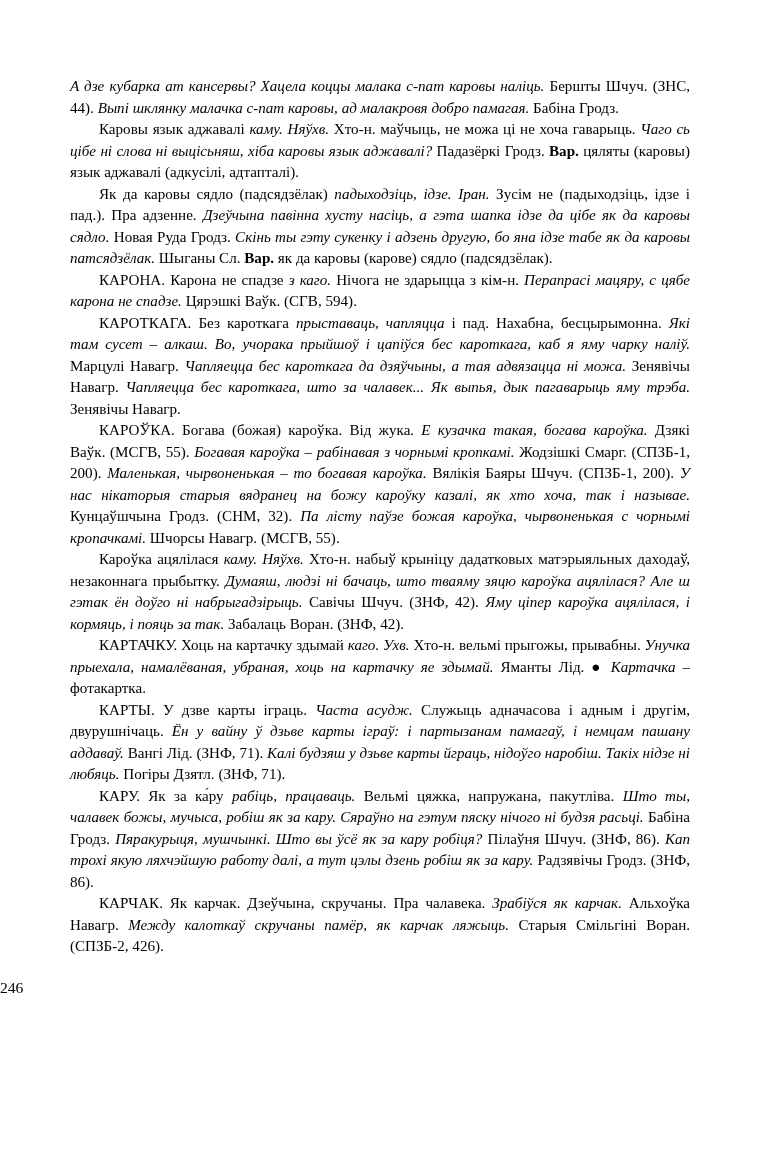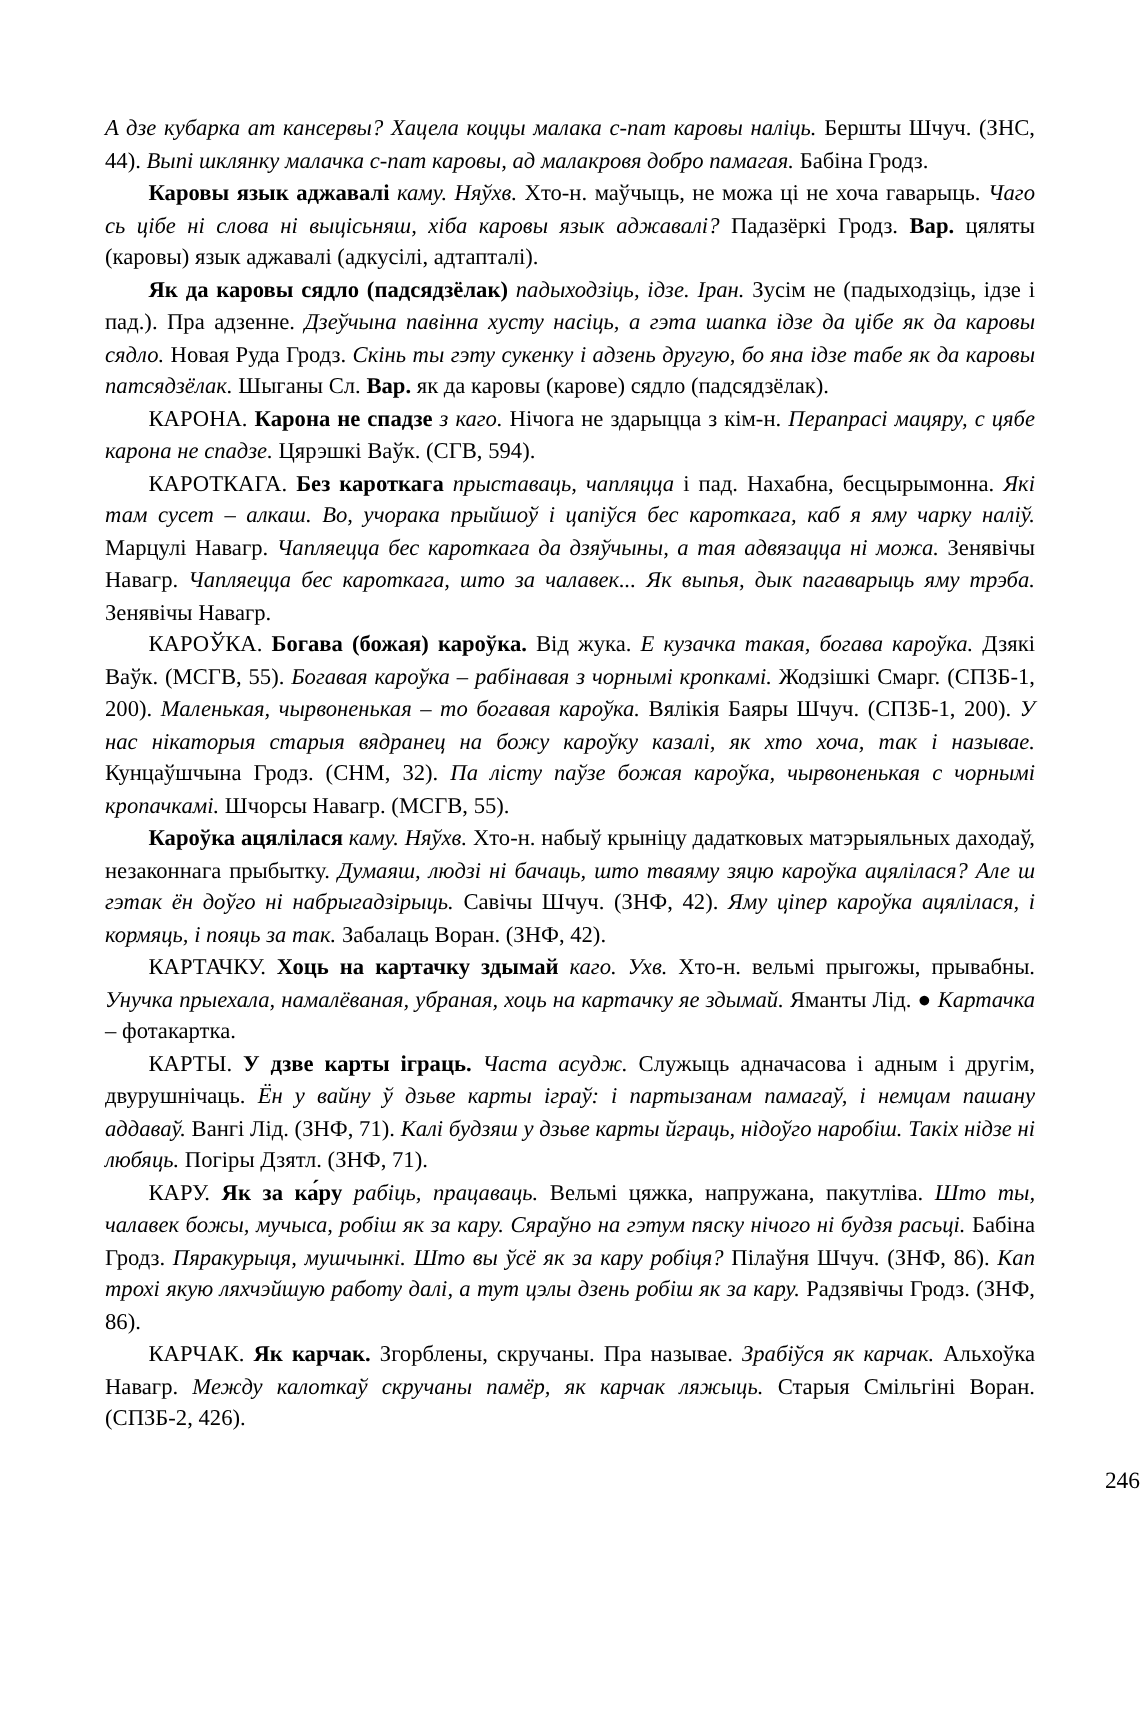--- a/index.html
+++ b/index.html
@@ -35,29 +35,29 @@
     padding: 0;
     text-indent: 0;
   }
   .body-text p.entry {
     text-indent: 29px;
   }
   .body-text p.cont {
     text-indent: 0;
   }
   i, .it { font-style: italic; }
-  b, .bd { font-weight: bold; font-style: normal; }
+  b, .bd { font-weight: normal; font-style: normal; }
   .bi { font-weight: bold; }
   .hw { font-style: normal; font-weight: normal; }
   .pagenum {
     position: absolute;
     left: 0;
     right: 0;
     top: 978px;
-    text-align: right;
+    text-align: left;
     font-size: 15.6px;
     line-height: 20px;
     font-family: "Liberation Serif", "DejaVu Serif", serif;
   }
 </style>
 </head>
 <body>
 
 <div class="page">
 
@@ -65,18 +65,18 @@
       <p class="cont"><span class="it">A дзе кубарка ат кансервы? Хацела коццы малака с-пат каровы наліць.</span><span class="hw"> Бершты Шчуч. (ЗНС, 44). </span><span class="it">Выпі шклянку малачка с-пат каровы, ад малакровя добро памагая.</span><span class="hw"> Бабіна Гродз.</span></p>
       <p class="entry"><span class="bd">Каровы язык аджавалі</span><span class="it"> каму. Няўхв.</span><span class="hw"> Хто-н. маўчыць, не можа ці не хоча гаварыць. </span><span class="it">Чаго сь цібе ні слова ні выцісьняш, хіба каровы язык аджавалі?</span><span class="hw"> Падазёркі Гродз. </span><span class="bi">Вар.</span><span class="hw"> цяляты (каровы) язык аджавалі (адкусілі, адтапталі).</span></p>
       <p class="entry"><span class="bd">Як да каровы сядло (падсядзёлак)</span><span class="it"> падыходзіць, ідзе. Іран.</span><span class="hw"> Зусім не (падыходзіць, ідзе і пад.). Пра адзенне. </span><span class="it">Дзеўчына павінна хусту насіць, а гэта шапка ідзе да цібе як да каровы сядло.</span><span class="hw"> Новая Руда Гродз. </span><span class="it">Скінь ты гэту сукенку і адзень другую, бо яна ідзе табе як да каровы патсядзёлак.</span><span class="hw"> Шыганы Сл. </span><span class="bi">Вар.</span><span class="hw"> як да каровы (карове) сядло (падсядзёлак).</span></p>
       <p class="entry"><span class="hw">КАРОНА. </span><span class="bd">Карона не спадзе</span><span class="it"> з каго.</span><span class="hw"> Нічога не здарыцца з кім-н. </span><span class="it">Перапрасі мацяру, с цябе карона не спадзе.</span><span class="hw"> Цярэшкі Ваўк. (СГВ, 594).</span></p>
       <p class="entry"><span class="hw">КАРОТКАГА. </span><span class="bd">Без кароткага</span><span class="it"> прыставаць, чапляцца</span><span class="hw"> і пад. Нахабна, бесцырымонна. </span><span class="it">Які там сусет – алкаш. Во, учорака прыйшоў і цапіўся бес кароткага, каб я яму чарку наліў.</span><span class="hw"> Марцулі Навагр. </span><span class="it">Чапляецца бес кароткага да дзяўчыны, а тая адвязацца ні можа.</span><span class="hw"> Зенявічы Навагр. </span><span class="it">Чапляецца бес кароткага, што за чалавек... Як выпья, дык пагаварыць яму трэба.</span><span class="hw"> Зенявічы Навагр.</span></p>
       <p class="entry"><span class="hw">КАРОЎКА. </span><span class="bd">Богава (божая) кароўка.</span><span class="hw"> Від жука. </span><span class="it">Е кузачка такая, богава кароўка.</span><span class="hw"> Дзякі Ваўк. (МСГВ, 55). </span><span class="it">Богавая кароўка – рабінавая з чорнымі кропкамі.</span><span class="hw"> Жодзішкі Смарг. (СПЗБ-1, 200). </span><span class="it">Маленькая, чырвоненькая – то богавая кароўка.</span><span class="hw"> Вялікія Баяры Шчуч. (СПЗБ-1, 200). </span><span class="it">У нас нікаторыя старыя вядранец на божу кароўку казалі, як хто хоча, так і называе.</span><span class="hw"> Кунцаўшчына Гродз. (СНМ, 32). </span><span class="it">Па лісту паўзе божая кароўка, чырвоненькая с чорнымі кропачкамі.</span><span class="hw"> Шчорсы Навагр. (МСГВ, 55).</span></p>
       <p class="entry"><span class="bd">Кароўка ацялілася</span><span class="it"> каму. Няўхв.</span><span class="hw"> Хто-н. набыў крыніцу дадатковых матэрыяльных даходаў, незаконнага прыбытку. </span><span class="it">Думаяш, людзі ні бачаць, што тваяму зяцю кароўка ацялілася? Але ш гэтак ён доўго ні набрыгадзірыць.</span><span class="hw"> Савічы Шчуч. (ЗНФ, 42). </span><span class="it">Яму ціпер кароўка ацялілася, і кормяць, і пояць за так.</span><span class="hw"> Забалаць Воран. (ЗНФ, 42).</span></p>
       <p class="entry"><span class="hw">КАРТАЧКУ. </span><span class="bd">Хоць на картачку здымай</span><span class="it"> каго. Ухв.</span><span class="hw"> Хто-н. вельмі прыгожы, прывабны. </span><span class="it">Унучка прыехала, намалёваная, убраная, хоць на картачку яе здымай.</span><span class="hw"> Яманты Лід. </span><span class="hw">● </span><span class="it">Картачка</span><span class="hw"> – фотакартка.</span></p>
       <p class="entry"><span class="hw">КАРТЫ. </span><span class="bd">У дзве карты іграць.</span><span class="it"> Часта асудж.</span><span class="hw"> Служыць адначасова і адным і другім, двурушнічаць. </span><span class="it">Ён у вайну ў дзьве карты іграў: і партызанам памагаў, і немцам пашану аддаваў.</span><span class="hw"> Вангі Лід. (ЗНФ, 71). </span><span class="it">Калі будзяш у дзьве карты йграць, нідоўго наробіш. Такіх нідзе ні любяць.</span><span class="hw"> Погіры Дзятл. (ЗНФ, 71).</span></p>
       <p class="entry"><span class="hw">КАРУ. </span><span class="bd">Як за ка́ру</span><span class="it"> рабіць, працаваць.</span><span class="hw"> Вельмі цяжка, напружана, пакутліва. </span><span class="it">Што ты, чалавек божы, мучыса, робіш як за кару. Сяраўно на гэтум пяску нічого ні будзя расьці.</span><span class="hw"> Бабіна Гродз. </span><span class="it">Пяракурыця, мушчынкі. Што вы ўсё як за кару робіця?</span><span class="hw"> Пілаўня Шчуч. (ЗНФ, 86). </span><span class="it">Кап трохі якую ляхчэйшую работу далі, а тут цэлы дзень робіш як за кару.</span><span class="hw"> Радзявічы Гродз. (ЗНФ, 86).</span></p>
-      <p class="entry"><span class="hw">КАРЧАК. </span><span class="bd">Як карчак.</span><span class="hw"> Згорблены, скручаны. Пра называе. </span><span class="it">Зрабіўся як карчак.</span><span class="hw"> Альхоўка Навагр. </span><span class="it">Между калоткаў скручаны памёр, як карчак ляжыць.</span><span class="hw"> Старыя Смільгіні Воран. (СПЗБ-2, 426).</span></p>
+      <p class="entry"><span class="hw">КАРЧАК. </span><span class="bd">Як карчак.</span><span class="hw"> Дзеўчына, скручаны. Пра чалавека. </span><span class="it">Зрабіўся як карчак.</span><span class="hw"> Альхоўка Навагр. </span><span class="it">Между калоткаў скручаны памёр, як карчак ляжыць.</span><span class="hw"> Старыя Смільгіні Воран. (СПЗБ-2, 426).</span></p>
     </div>
 
   <div class="pagenum">246</div>
 
 </div>
 
 </body></html>

